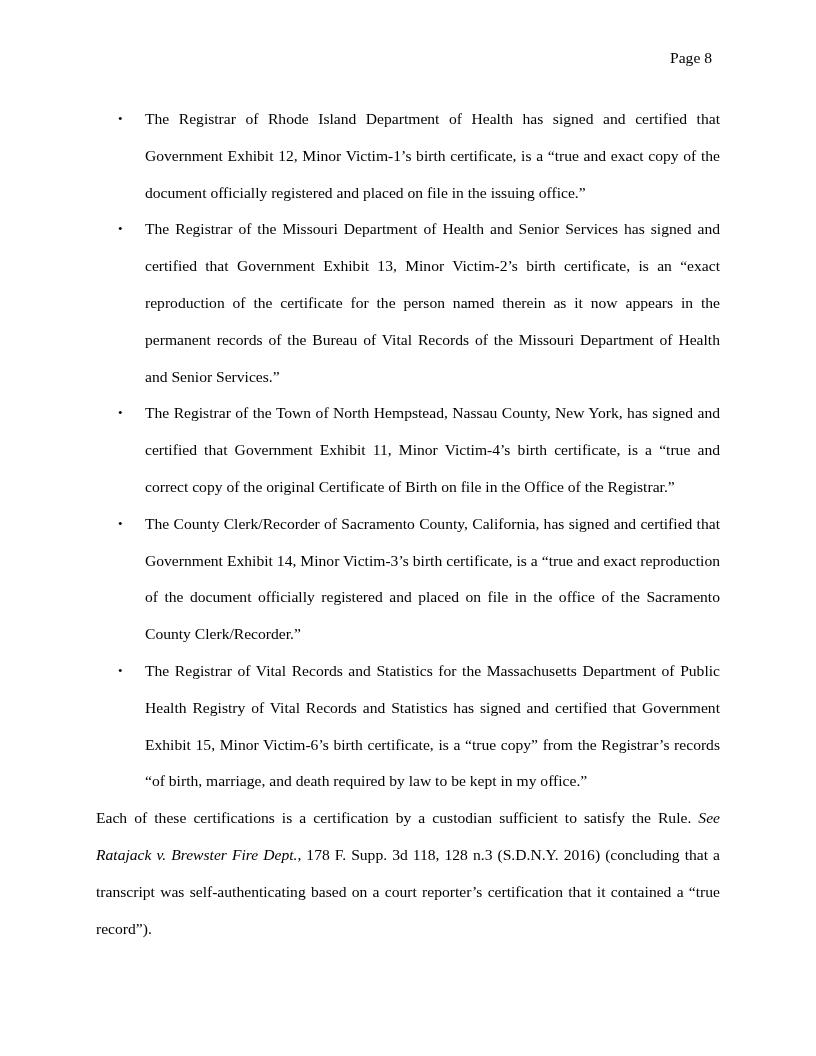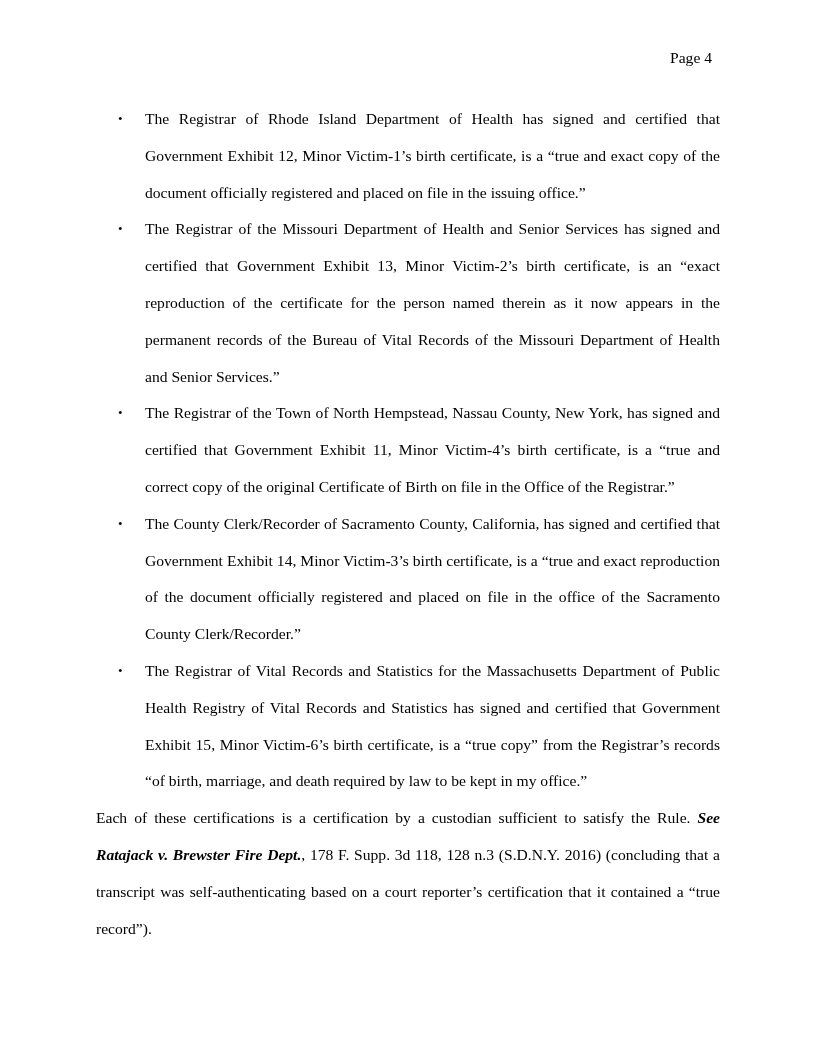--- a/index.html
+++ b/index.html
@@ -48,28 +48,27 @@
       font-size: 13px;
       line-height: 36.8px;
     }
     .closing-paragraph {
       margin: 0;
       line-height: 36.8px;
       text-align: justify;
     }
     .italic {
       font-style: italic;
-      font-weight: bold;
     }
   </style>
 </head>
 <body>
 
 <div>
-  <div class="page-number">Page 4</div>
+  <div class="page-number">Page 8</div>
 </div>
 
 <div class="body-area">
   <ul class="bullet-list">
     <li class="bullet-item">
       <span class="bullet-glyph">•</span>
       <span>The Registrar of Rhode Island Department of Health has signed and certified that Government Exhibit 12, Minor Victim-1’s birth certificate, is a “true and exact copy of the document officially registered and placed on file in the issuing office.”</span>
     </li>
     <li class="bullet-item">
       <span class="bullet-glyph">•</span>

